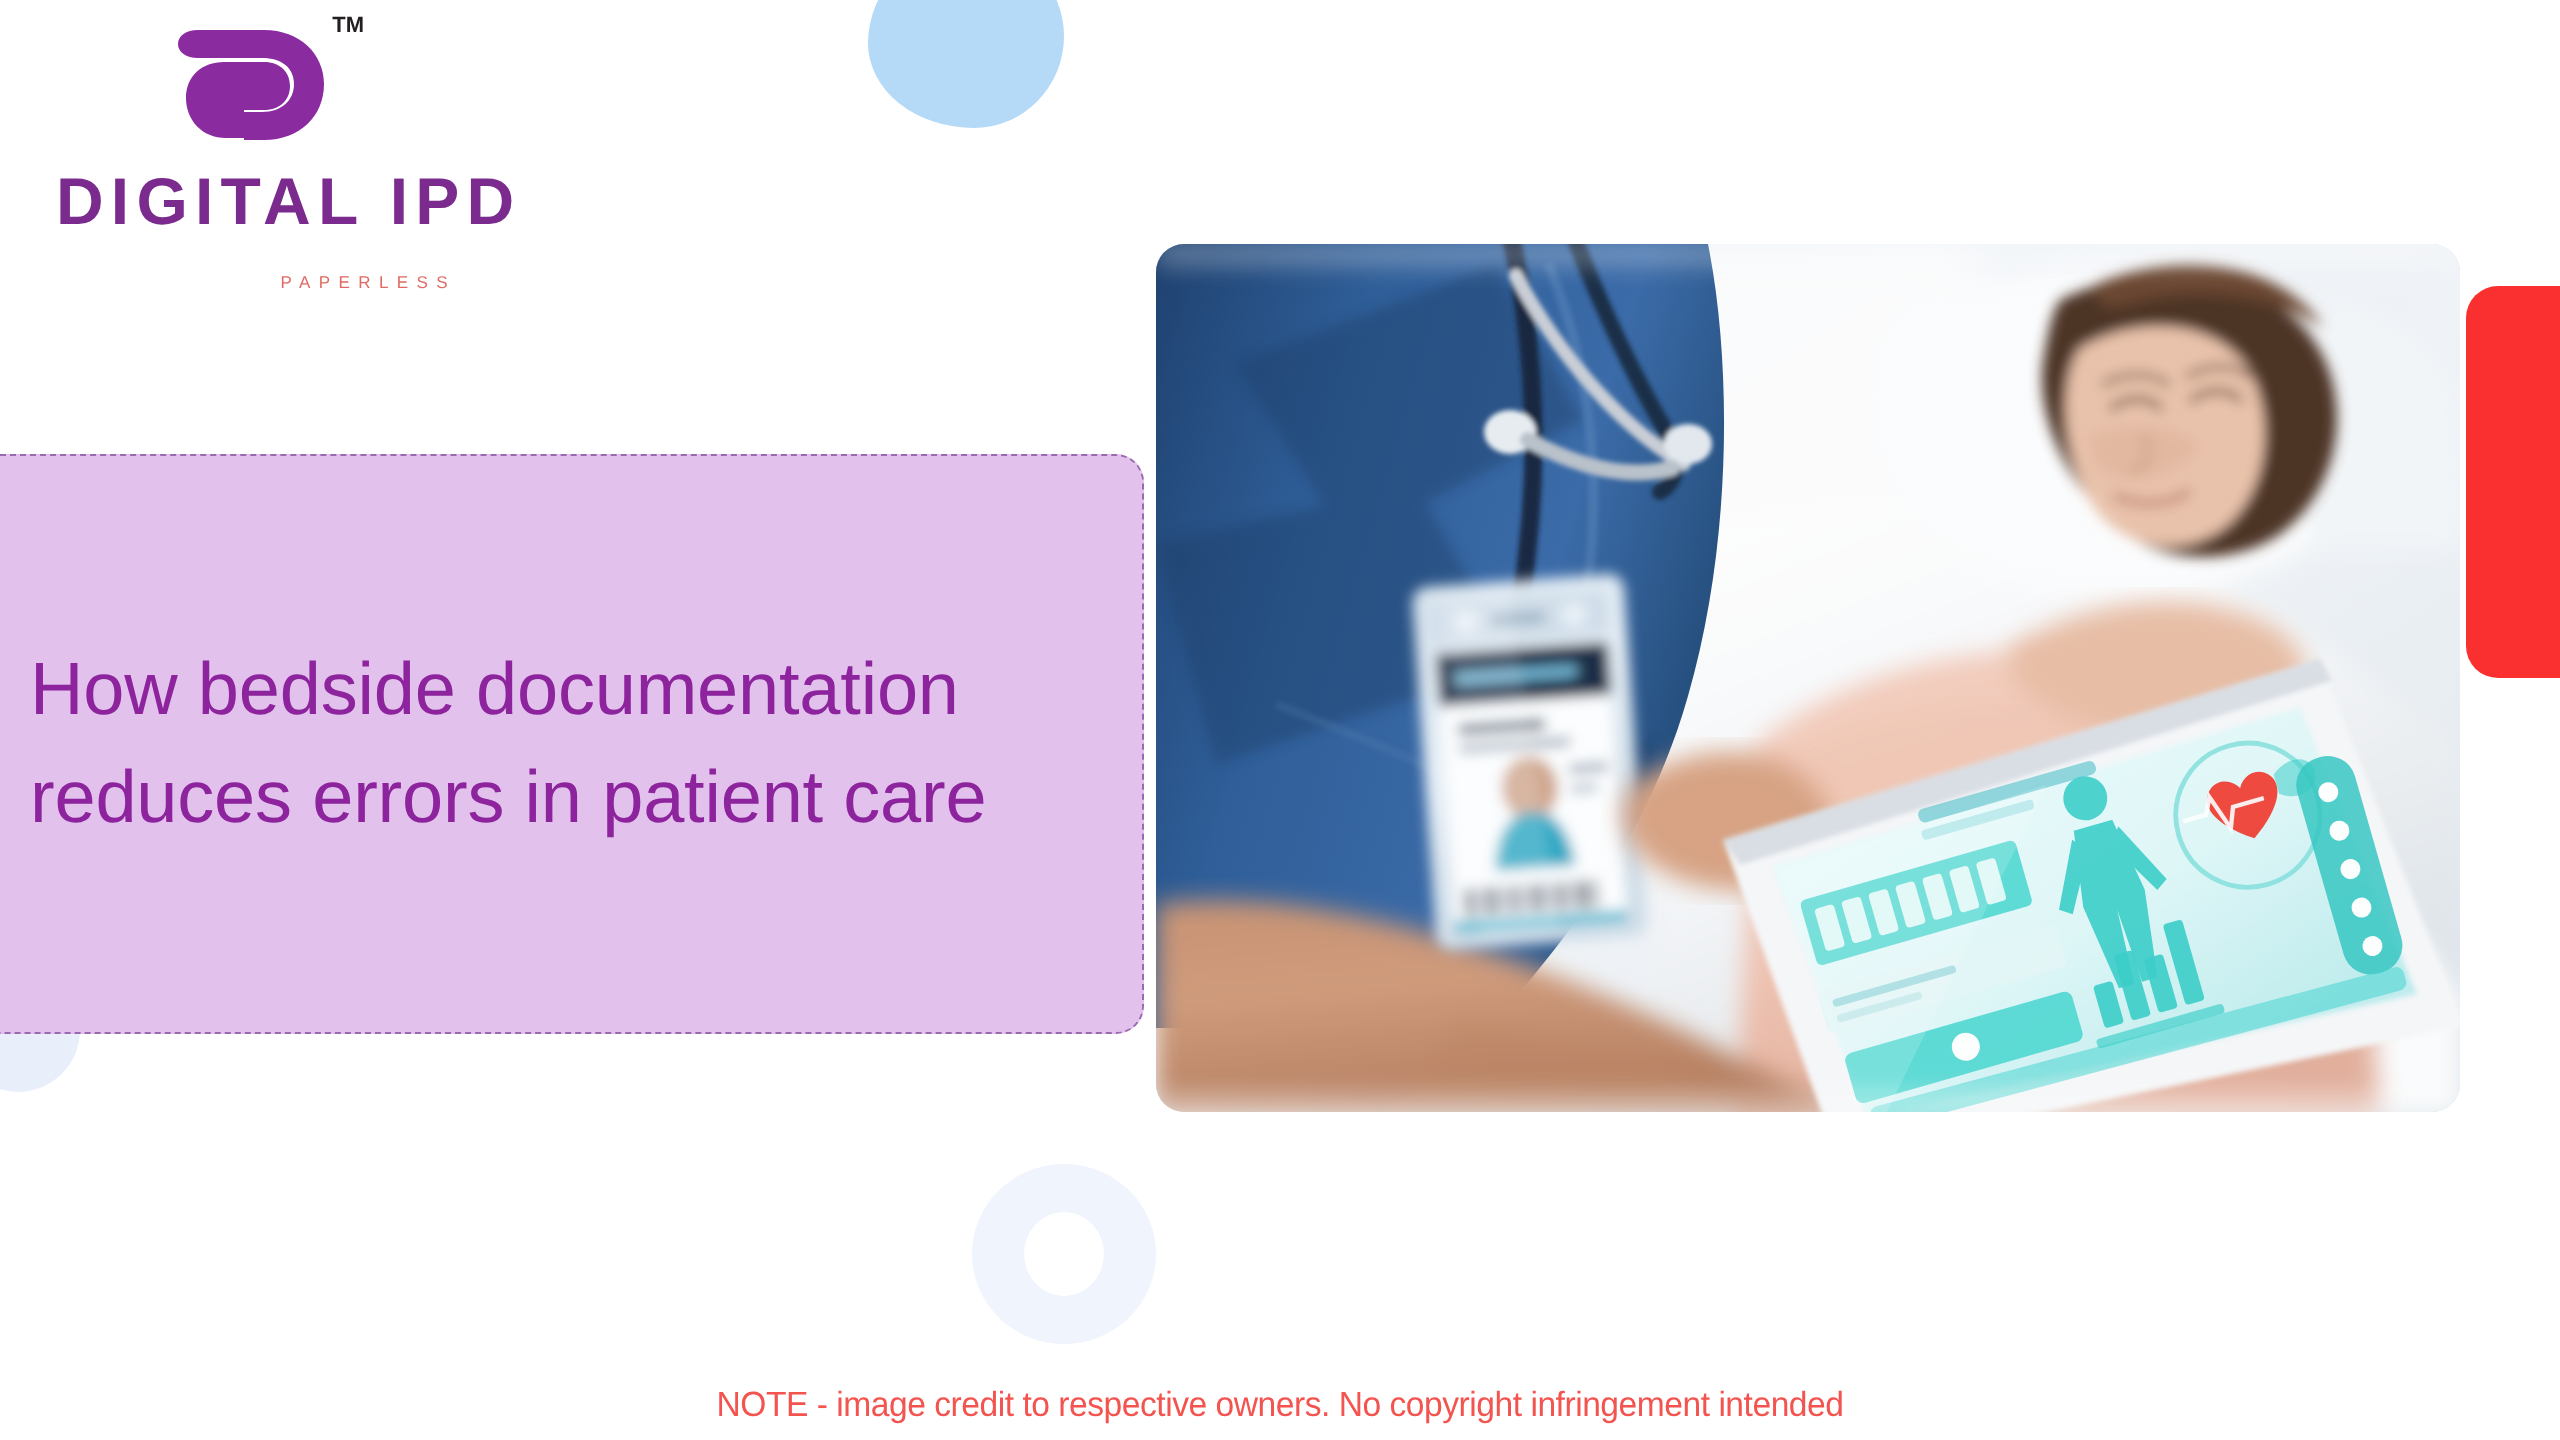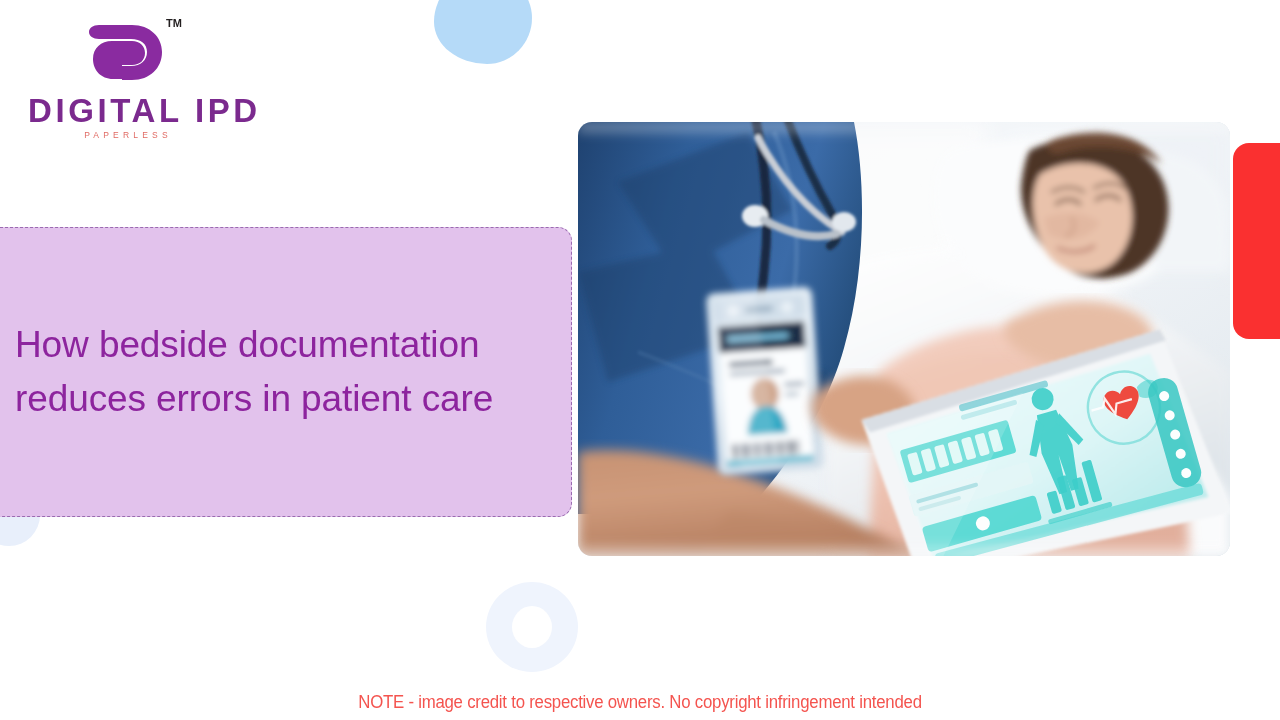--- a/index.html
+++ b/index.html
@@ -74,21 +74,21 @@
     height: 196px;
     background: #fa3030;
     border-radius: 16px;
     z-index: 2;
   }
 
   
   .logo-block {
     position: absolute;
     left: 28px;
-    top: 16px;
+    top: 6px;
     width: 200px;
     z-index: 6;
     text-align: center;
   }
 
   .logo-mark-wrap {
     position: relative;
     width: 100px;
     height: 72px;
     margin: 0 auto;
@@ -111,26 +111,27 @@
     margin-top: 6px;
     font-size: 33px;
     font-weight: bold;
     letter-spacing: 3.6px;
     color: #7b2a8e;
     line-height: 1;
     white-space: nowrap;
   }
 
   .logo-tagline {
-    margin-top: 4px;
+    margin-top: 20px;
     font-size: 8.5px;
     letter-spacing: 4.2px;
     color: #e06a63;
     line-height: 1;
     white-space: nowrap;
+    text-align: right;
   }
 
   
   .title-panel {
     position: absolute;
     left: -14px;
     top: 227px;
     width: 586px;
     height: 290px;
     background: #e2c2ec;

